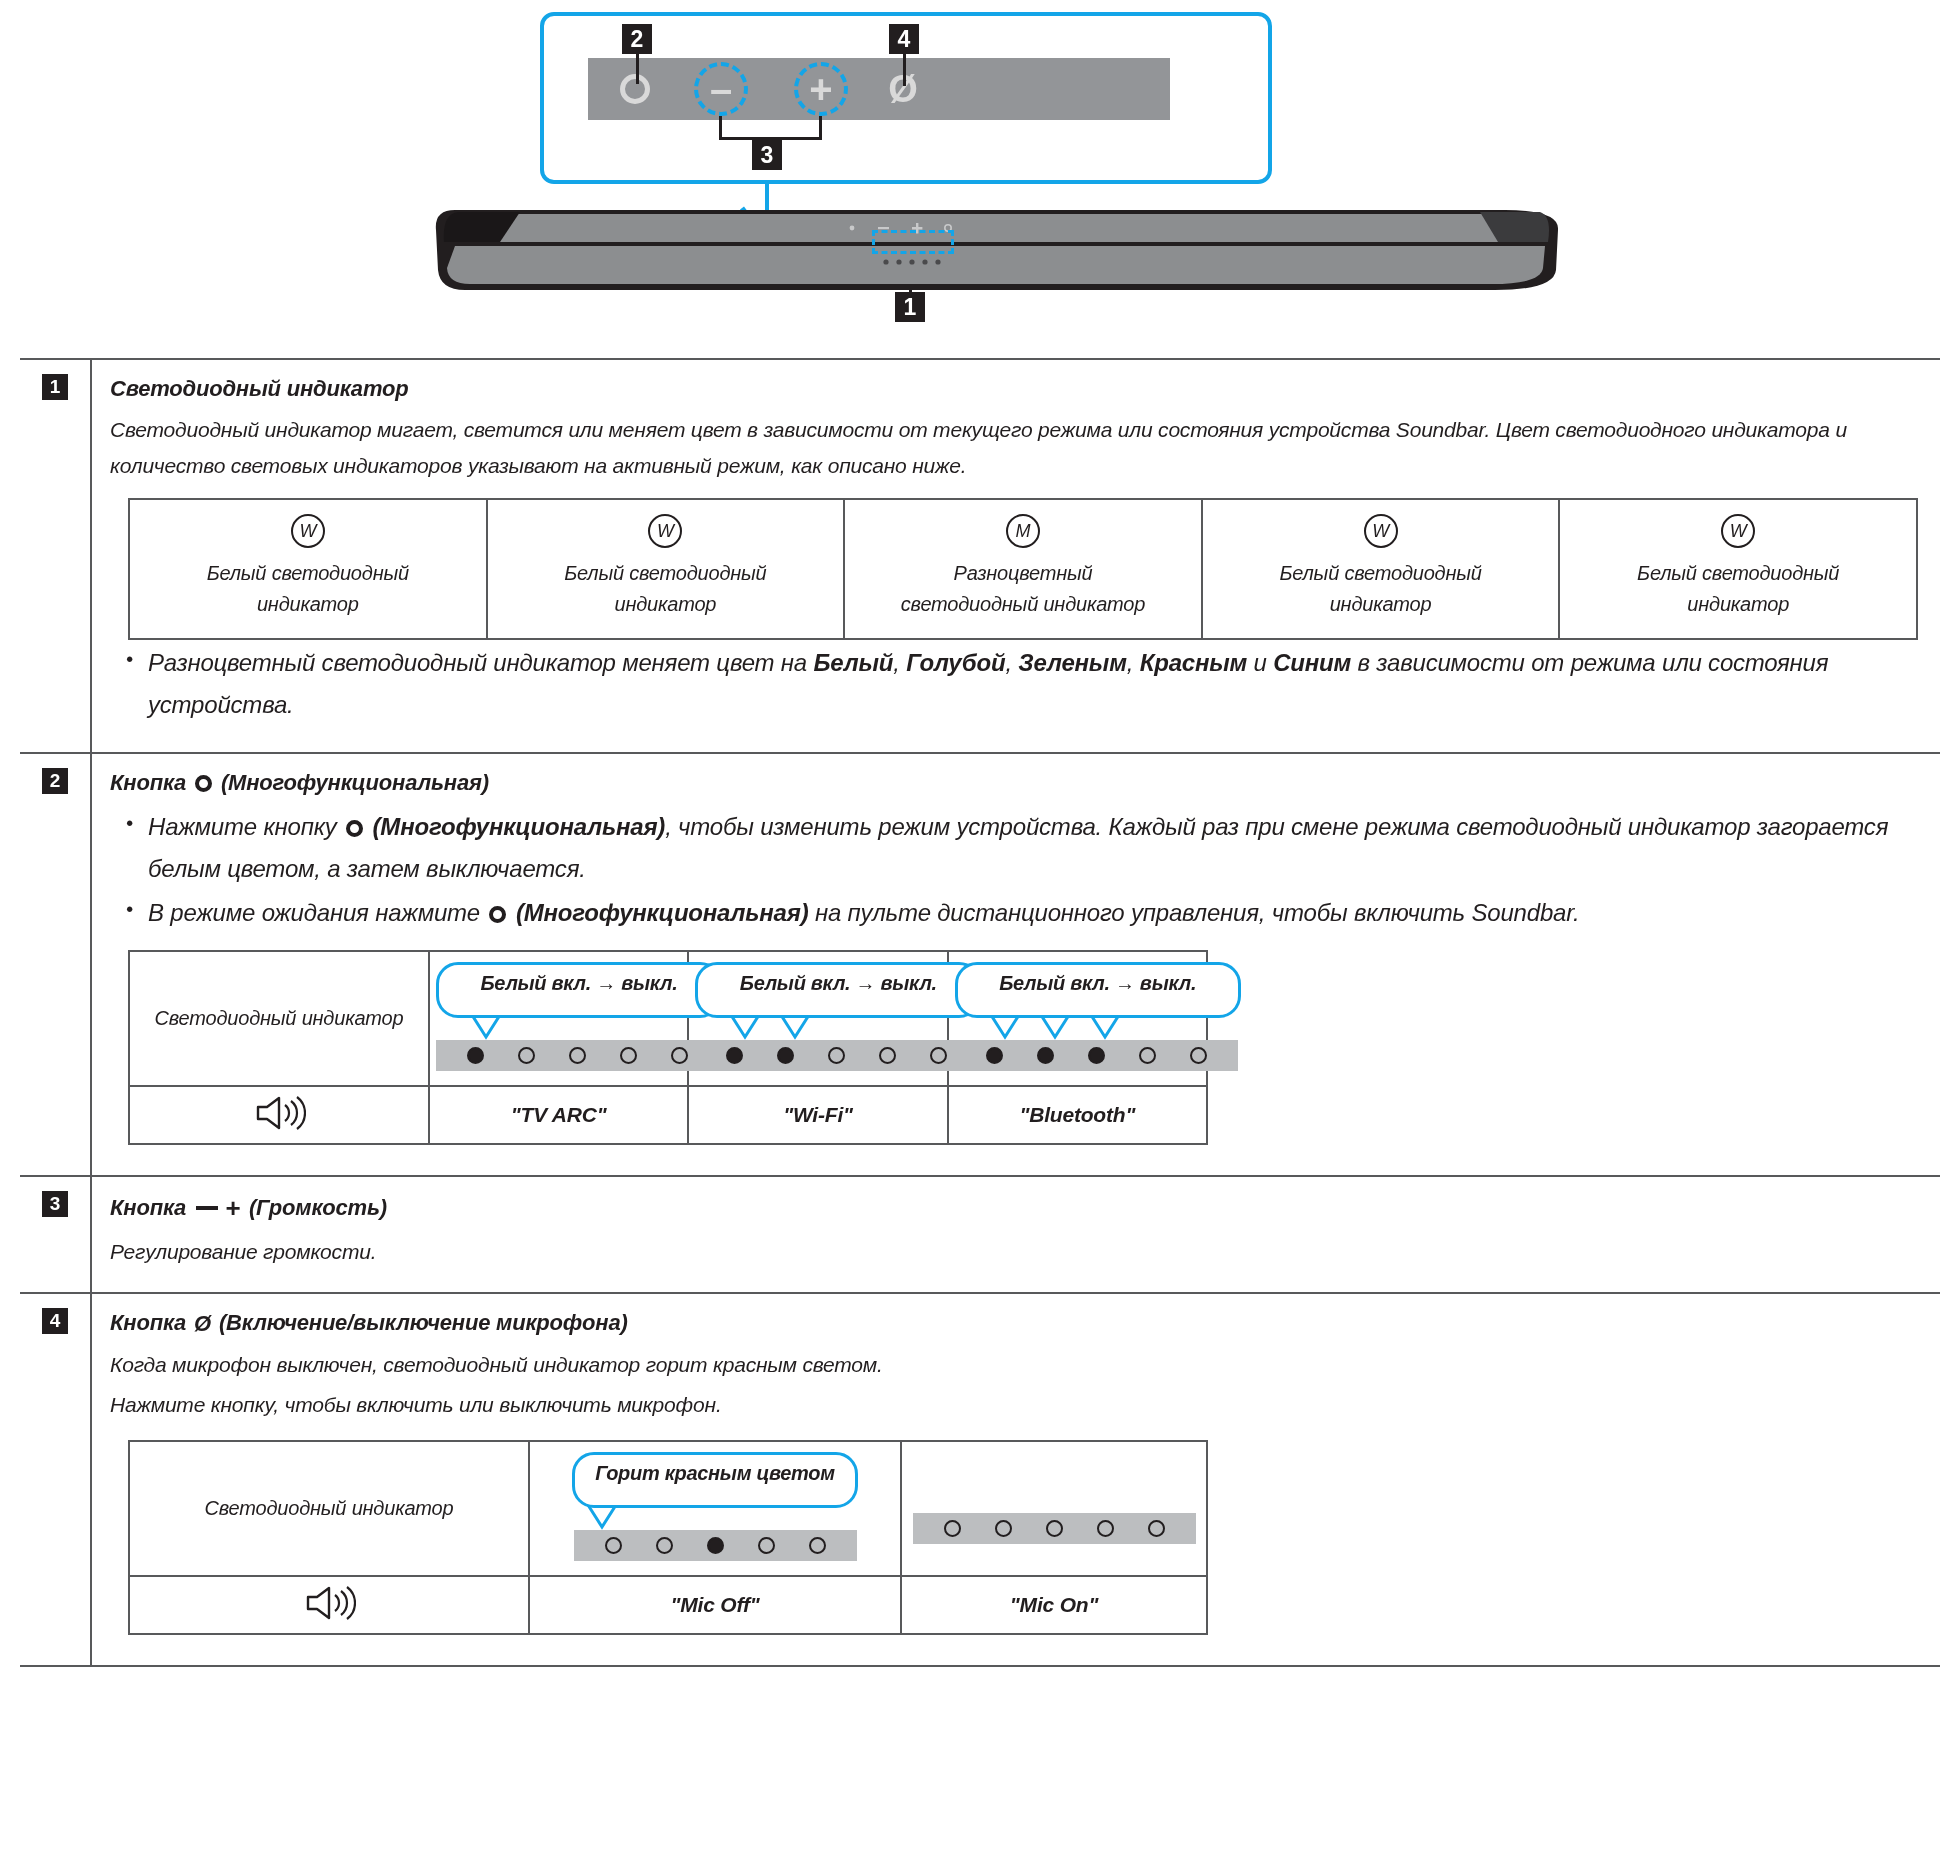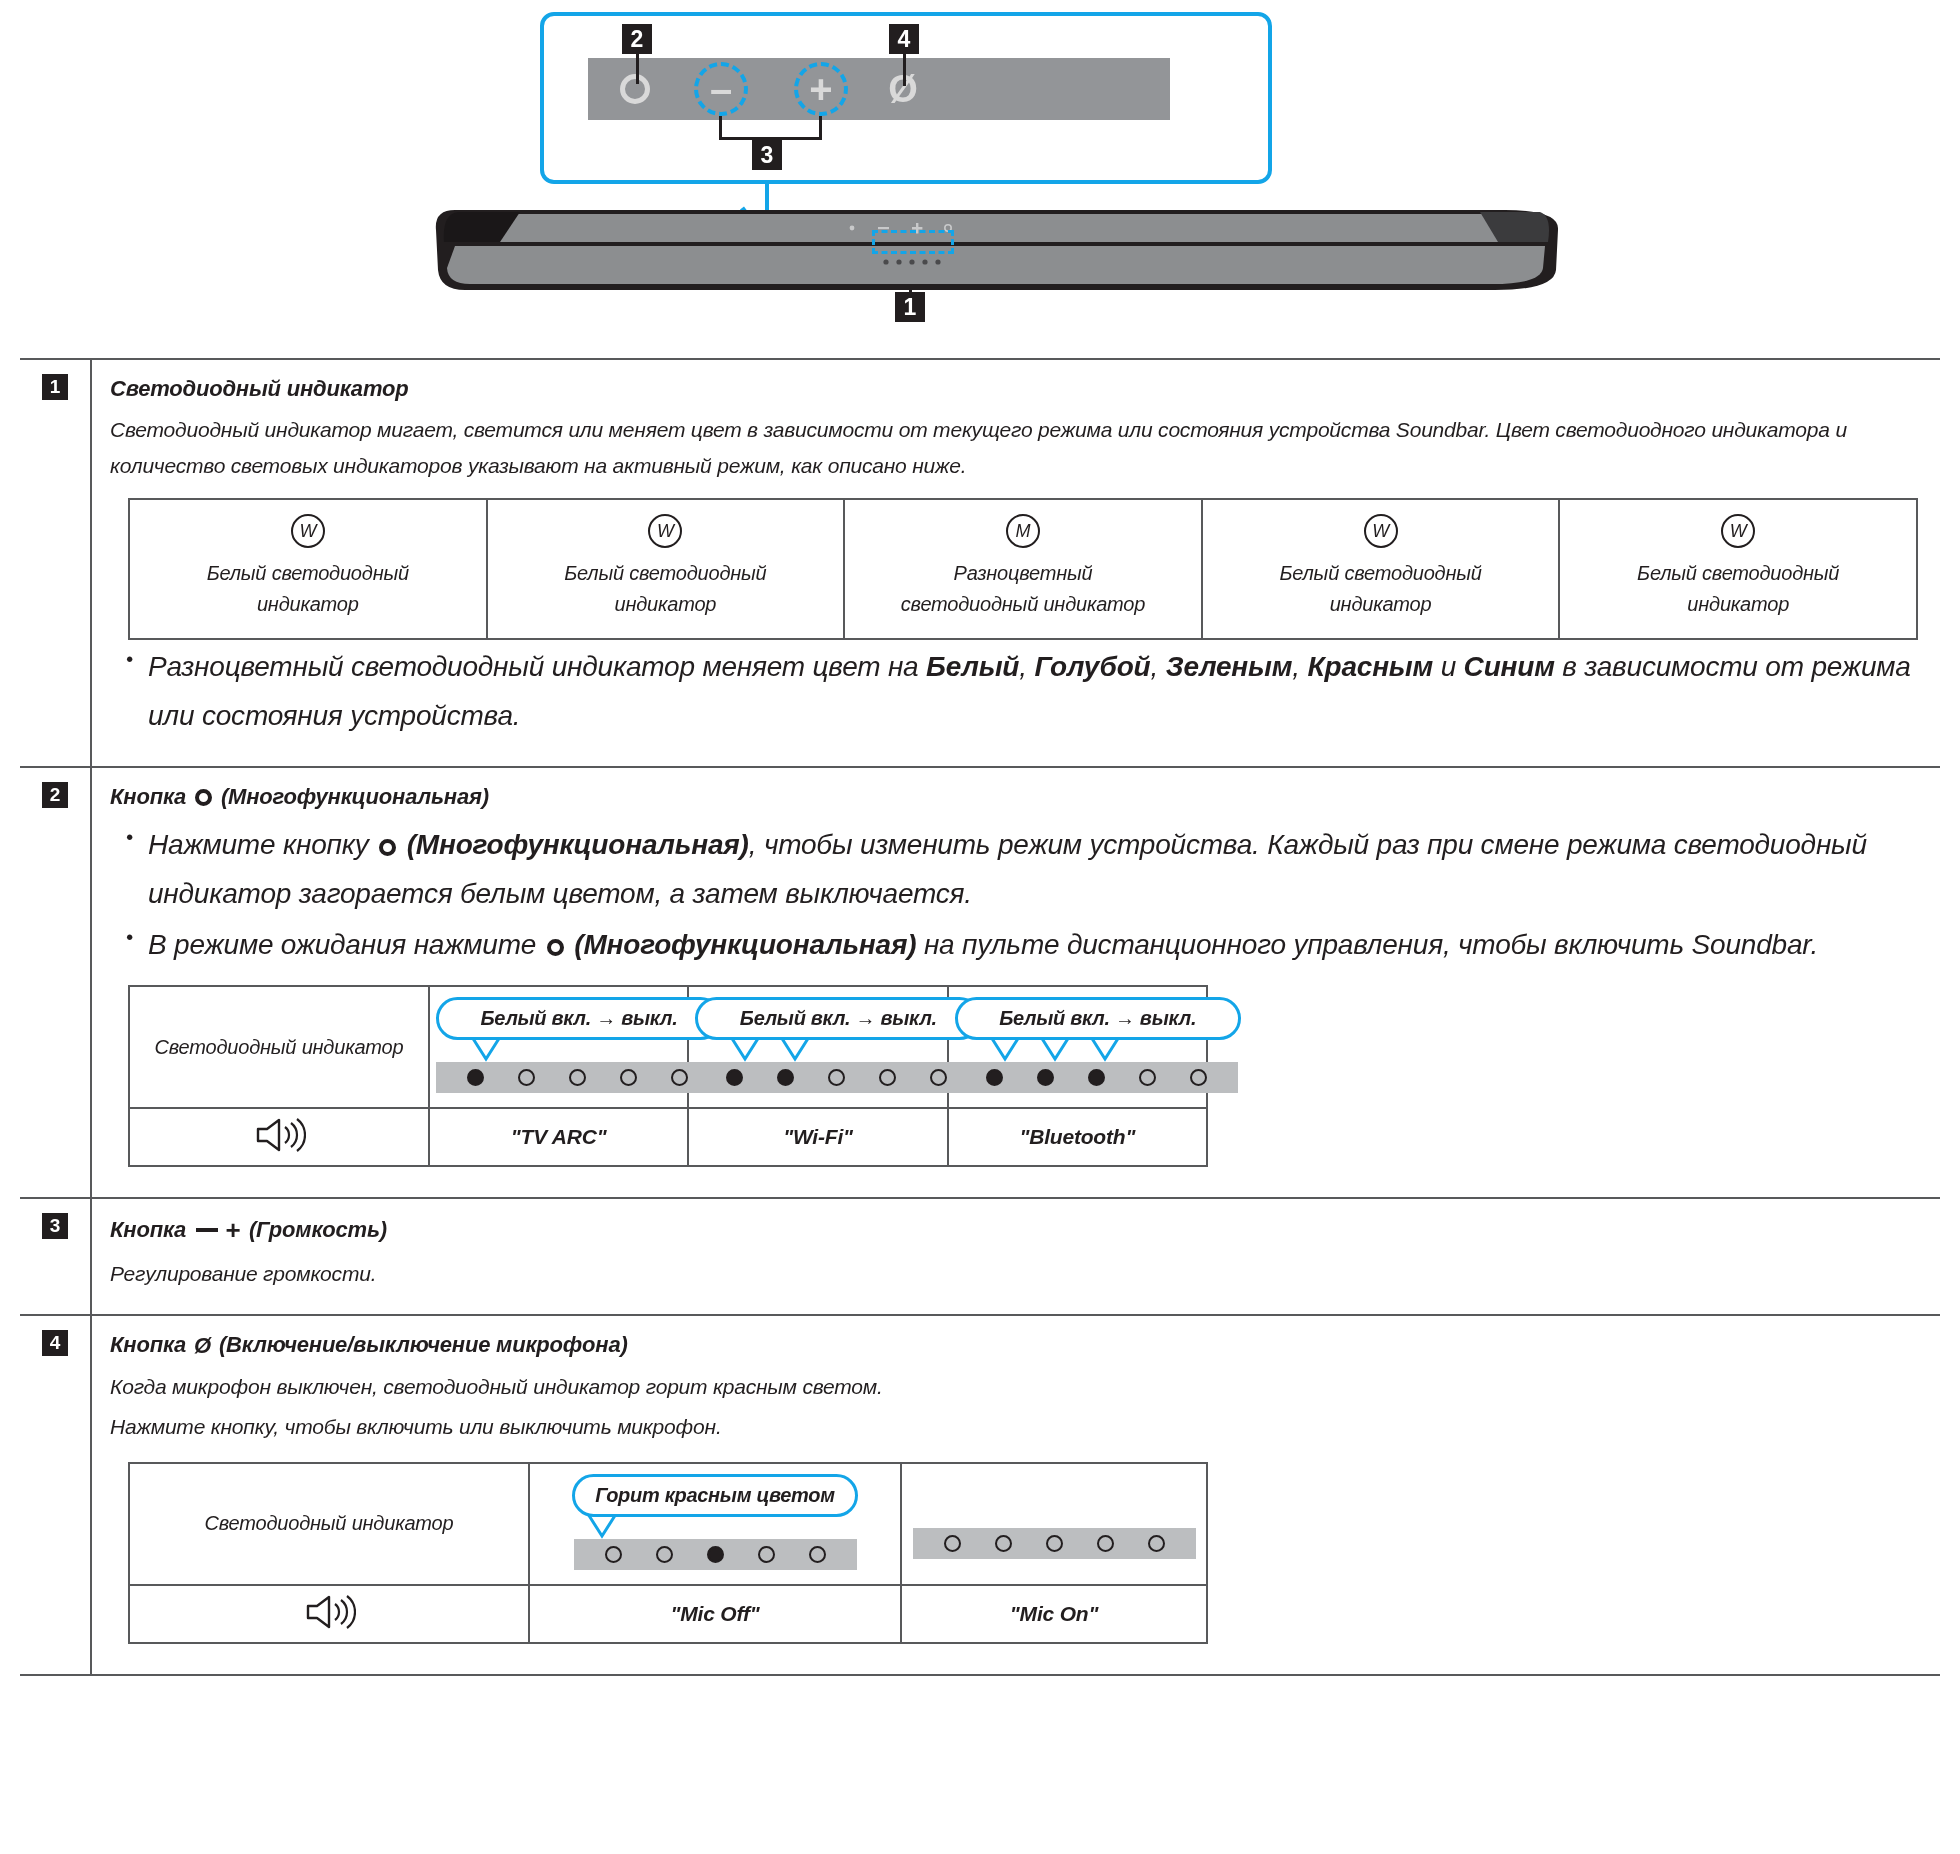--- a/index.html
+++ b/index.html
@@ -171,21 +171,21 @@
     letter-spacing: -0.2px;
   }
   ul.bul {
     list-style: none;
     margin: 2px 0 8px 0;
     padding: 0;
   }
   ul.bul li {
     position: relative;
     padding-left: 38px;
-    font-size: 28px;
+    font-size: 24px;
     line-height: 1.75;
     margin-bottom: 2px;
     letter-spacing: -0.2px;
   }
   ul.bul li::before {
     content: "•";
     position: absolute;
     left: 16px; top: 0;
     font-size: 20px;
   }
@@ -247,21 +247,21 @@
   
   .bubble-wrap { position: relative; display: inline-block; width: 100%; }
   .bubble {
     display: block;
     margin: 0 auto;
     border: 3px solid #13a5e8;
     border-radius: 22px;
     background: #fff;
     font-size: 20px;
     font-weight: 700;
-    padding: 7px 14px 7px 14px;
+    padding: 7px 14px 20px 14px;
     width: 286px;
     letter-spacing: -0.3px;
     position: relative;
     z-index: 2;
   }
   .tails { position: relative; height: 22px; width: 100%; }
   .tails svg { position: absolute; left: 0; top: -3px; }
 
   
   .dotstrip {

